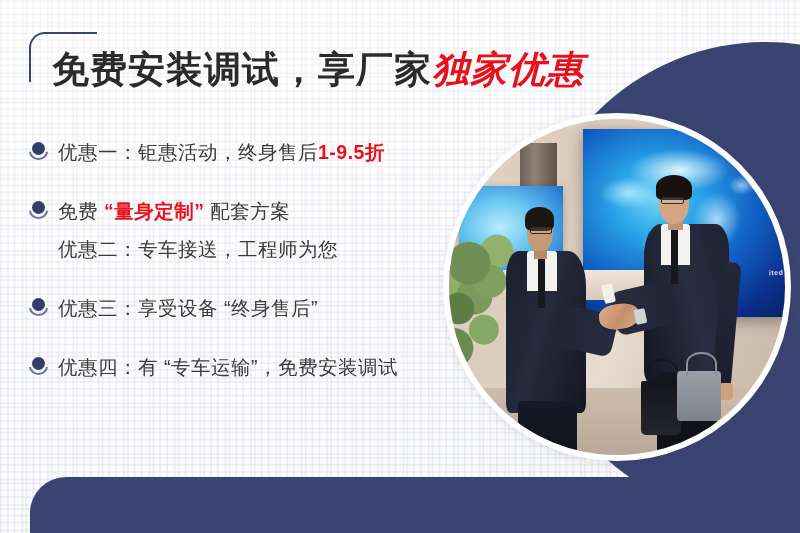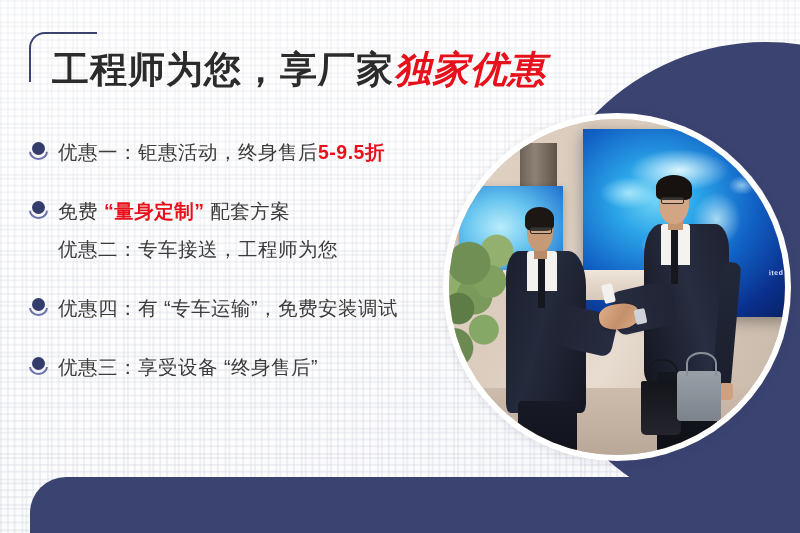--- a/index.html
+++ b/index.html
@@ -429,62 +429,62 @@
 
       <div class="handshake"></div>
       <div class="watch"></div>
       <div class="bag-dark"></div>
       <div class="bag-gray"></div>
     </div>
   </div>
 
   <div class="bracket"></div>
 
-  <h1 class="headline"><span>工程师为您，享厂家</span><span class="hl-red">独家优惠</span></h1>
+  <h1 class="headline"><span>免费安装调试，享厂家</span><span class="hl-red">独家优惠</span></h1>
 
   <div class="bullets">
 
     <div class="bullet-row">
       <span class="bullet-marker">
         <span class="bowl-arc"></span>
         <span class="dot"></span>
       </span>
       <span class="bullet-text">
-        <span class="bullet-line"><span>优惠一：钜惠活动，终身售后</span><span class="red">5-9.5折</span></span>
+        <span class="bullet-line"><span>优惠一：钜惠活动，终身售后</span><span class="red">1-9.5折</span></span>
       </span>
     </div>
 
     <div class="bullet-row">
       <span class="bullet-marker">
         <span class="bowl-arc"></span>
         <span class="dot"></span>
       </span>
       <span class="bullet-text">
         <span class="bullet-line"><span>免费 </span><span class="red">“量身定制”</span><span> 配套方案</span></span>
         <span class="bullet-line"><span>优惠二：专车接送，工程师为您</span></span>
       </span>
     </div>
 
     <div class="bullet-row">
       <span class="bullet-marker">
         <span class="bowl-arc"></span>
         <span class="dot"></span>
       </span>
       <span class="bullet-text">
-        <span class="bullet-line"><span>优惠四：有 “专车运输”，免费安装调试</span></span>
+        <span class="bullet-line"><span>优惠三：享受设备 “终身售后”</span></span>
       </span>
     </div>
 
     <div class="bullet-row">
       <span class="bullet-marker">
         <span class="bowl-arc"></span>
         <span class="dot"></span>
       </span>
       <span class="bullet-text">
-        <span class="bullet-line"><span>优惠三：享受设备 “终身售后”</span></span>
+        <span class="bullet-line"><span>优惠四：有 “专车运输”，免费安装调试</span></span>
       </span>
     </div>
 
   </div>
 
   <div class="bottom-bar"></div>
 
 </div>
 
 </body></html>

